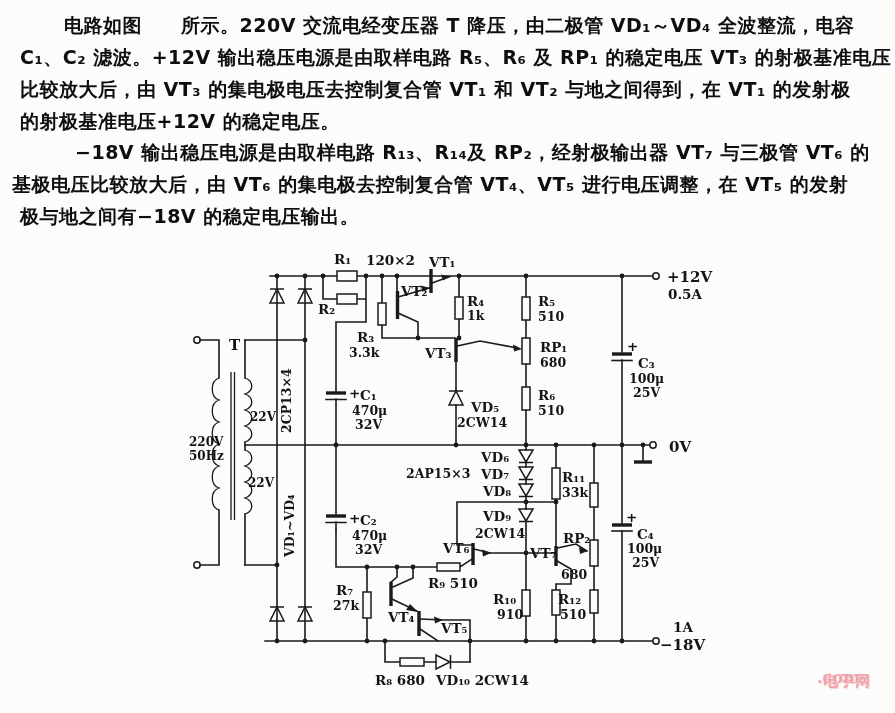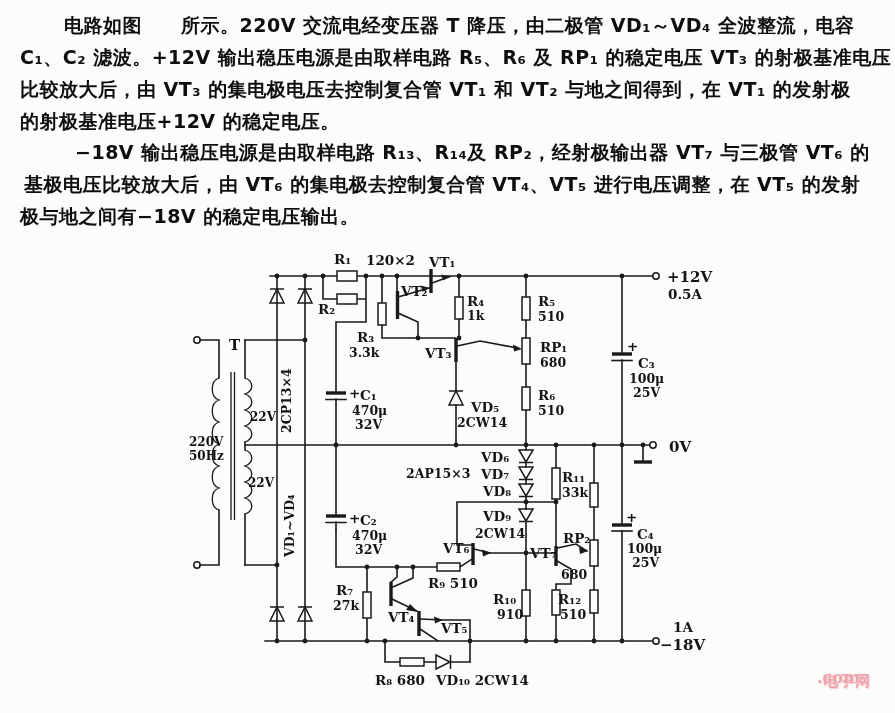--- a/index.html
+++ b/index.html
@@ -55,21 +55,21 @@
 </style>
 </head>
 <body>
 
 <div>
   <div class="article-line" style="left:64px;top:13px">电路如图　　所示。220V 交流电经变压器 T 降压，由二极管 VD₁～VD₄ 全波整流，电容</div>
   <div class="article-line" style="left:20px;top:45px">C₁、C₂ 滤波。+12V 输出稳压电源是由取样电路 R₅、R₆ 及 RP₁ 的稳定电压 VT₃ 的射极基准电压</div>
   <div class="article-line" style="left:20px;top:77px">比较放大后，由 VT₃ 的集电极电压去控制复合管 VT₁ 和 VT₂ 与地之间得到，在 VT₁ 的发射极</div>
   <div class="article-line" style="left:20px;top:109px">的射极基准电压+12V 的稳定电压。</div>
   <div class="article-line" style="left:75px;top:140px">−18V 输出稳压电源是由取样电路 R₁₃、R₁₄及 RP₂，经射极输出器 VT₇ 与三极管 VT₆ 的</div>
-  <div class="article-line" style="left:24px;top:172px">基极电压比较放大后，由 VT₆ 的集电极去控制复合管 VT₄、VT₅ 进行电压调整，在 VT₅ 的发射</div>
+  <div class="article-line" style="left:12px;top:172px">基极电压比较放大后，由 VT₆ 的集电极去控制复合管 VT₄、VT₅ 进行电压调整，在 VT₅ 的发射</div>
   <div class="article-line" style="left:20px;top:204px">极与地之间有−18V 的稳定电压输出。</div>
 </div>
 
 <svg id="schematic" width="895" height="713" viewBox="0 0 895 713">
 
   <g>
     <path class="wire" d="M270,276 H653"></path>
     <path class="wire" d="M245,445 H650"></path>
     <path class="wire" d="M265,641 H653"></path>
   </g>

